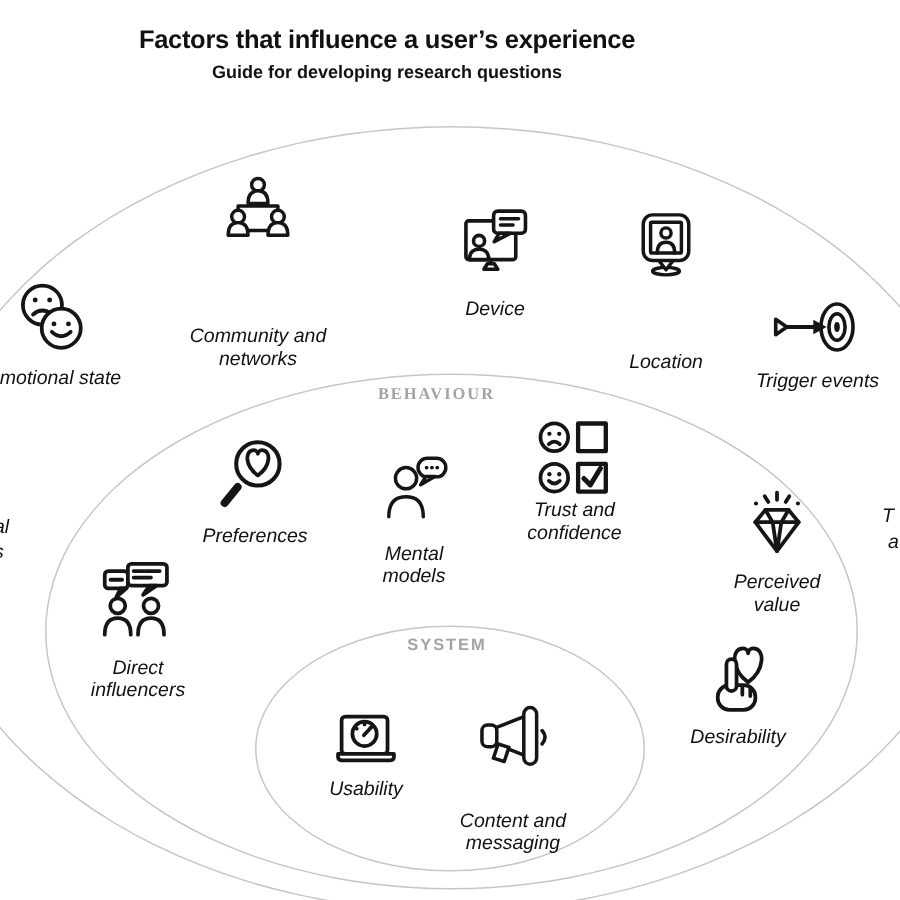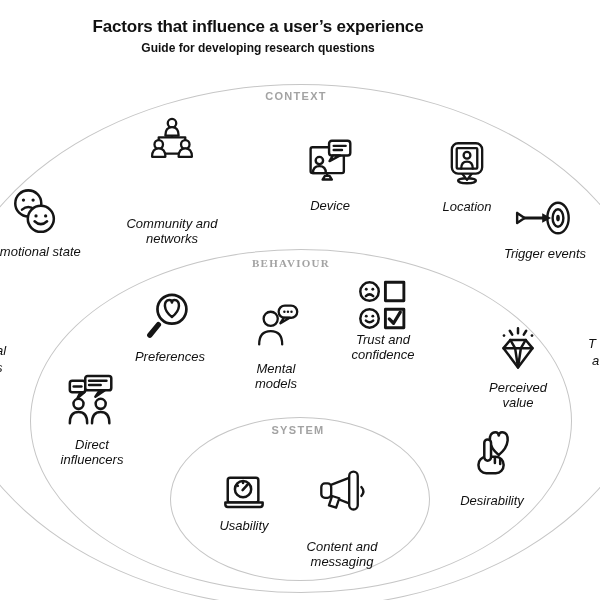--- a/index.html
+++ b/index.html
@@ -24,49 +24,48 @@
   .flabel{font-style:italic;font-size:13px;line-height:14.5px;text-align:center;
     white-space:pre-line;color:#111;}
   .icon{display:block;line-height:0;}
   .icon svg .s{stroke:#151515;stroke-width:2.6;fill:none;stroke-linecap:round;stroke-linejoin:round;}
   .icon svg .w{stroke:#151515;stroke-width:2.6;fill:#fff;stroke-linecap:round;stroke-linejoin:round;}
   .icon svg .b{fill:#151515;stroke:none;}
   
   .f-emotional{left:-39px;top:187px;}      .f-emotional .flabel{margin-top:4px;}
   .f-community{left:97px;top:117px;gap:38px;}       .f-community .flabel{margin-top:16px;}
   .f-device{left:255px;top:138px;}         .f-device .flabel{margin-top:13px;}
-  .f-location{left:392px;top:137px;}       .f-location .flabel{margin-top:13px;}
+  .f-location{left:369px;top:137px;gap:34px;}       .f-location .flabel{margin-top:13px;}
   .f-trigger{left:470px;top:192px;}        .f-trigger .flabel{margin-top:3px;}
   .f-preferences{left:95px;top:289px;}     .f-preferences .flabel{margin-top:7px;}
   .f-mental{left:201px;top:302px;}         .f-mental .flabel{margin-top:14px;}
   .f-trust{left:308px;top:280px;align-items:center;}          .f-trust .flabel{margin-top:3px;}
   .f-perceived{left:443px;top:325px;}      .f-perceived .flabel{margin-top:2px;}
   .f-direct{left:17px;top:373px;}          .f-direct .flabel{margin-top:11px;}
-  .f-desirability{left:417px;top:425px;}   .f-desirability .flabel{margin-top:15px;}
+  .f-desirability{left:417px;top:425px;}   .f-desirability .flabel{margin-top:5px;}
   .f-usability{left:169px;top:472px;}      .f-usability .flabel{margin-top:3px;}
   .f-content{left:267px;top:468px;}        .f-content .flabel{margin-top:25px;font-style:italic;}
   .fragment{position:absolute;font-style:italic;font-size:13px;color:#111;line-height:14px;}
   .frag-left-top{left:-4px;top:344px;}
   .frag-left-bottom{left:-4px;top:361px;}
   .frag-right-top{left:588px;top:337px;}
   .frag-right-bottom{left:592px;top:354px;}
 </style>
 </head>
 <body>
 
 <div class="stage">
 
   <div class="title">Factors that influence a user’s experience</div>
   <div class="subtitle">Guide for developing research questions</div>
 
   <div class="ellipse ell-context"></div>
   <div class="ellipse ell-behaviour"></div>
   <div class="ellipse ell-system"></div>
 
-  <div class="ring-label rl-context">CONTEXT</div>
   <div class="ring-label rl-behaviour">BEHAVIOUR</div>
   <div class="ring-label rl-system">SYSTEM</div>
 
   <div class="factor f-emotional">
     <span class="icon">
       <svg width="54" height="54" viewBox="0 0 56 56">
         <circle class="w" cx="20" cy="17" r="13.5"></circle>
         <circle class="b" cx="15" cy="13.5" r="1.7"></circle>
           <circle class="b" cx="25" cy="13.5" r="1.7"></circle>
         <path class="s" d="M13.5,23.5 Q20,18 26.5,23.5"></path>

